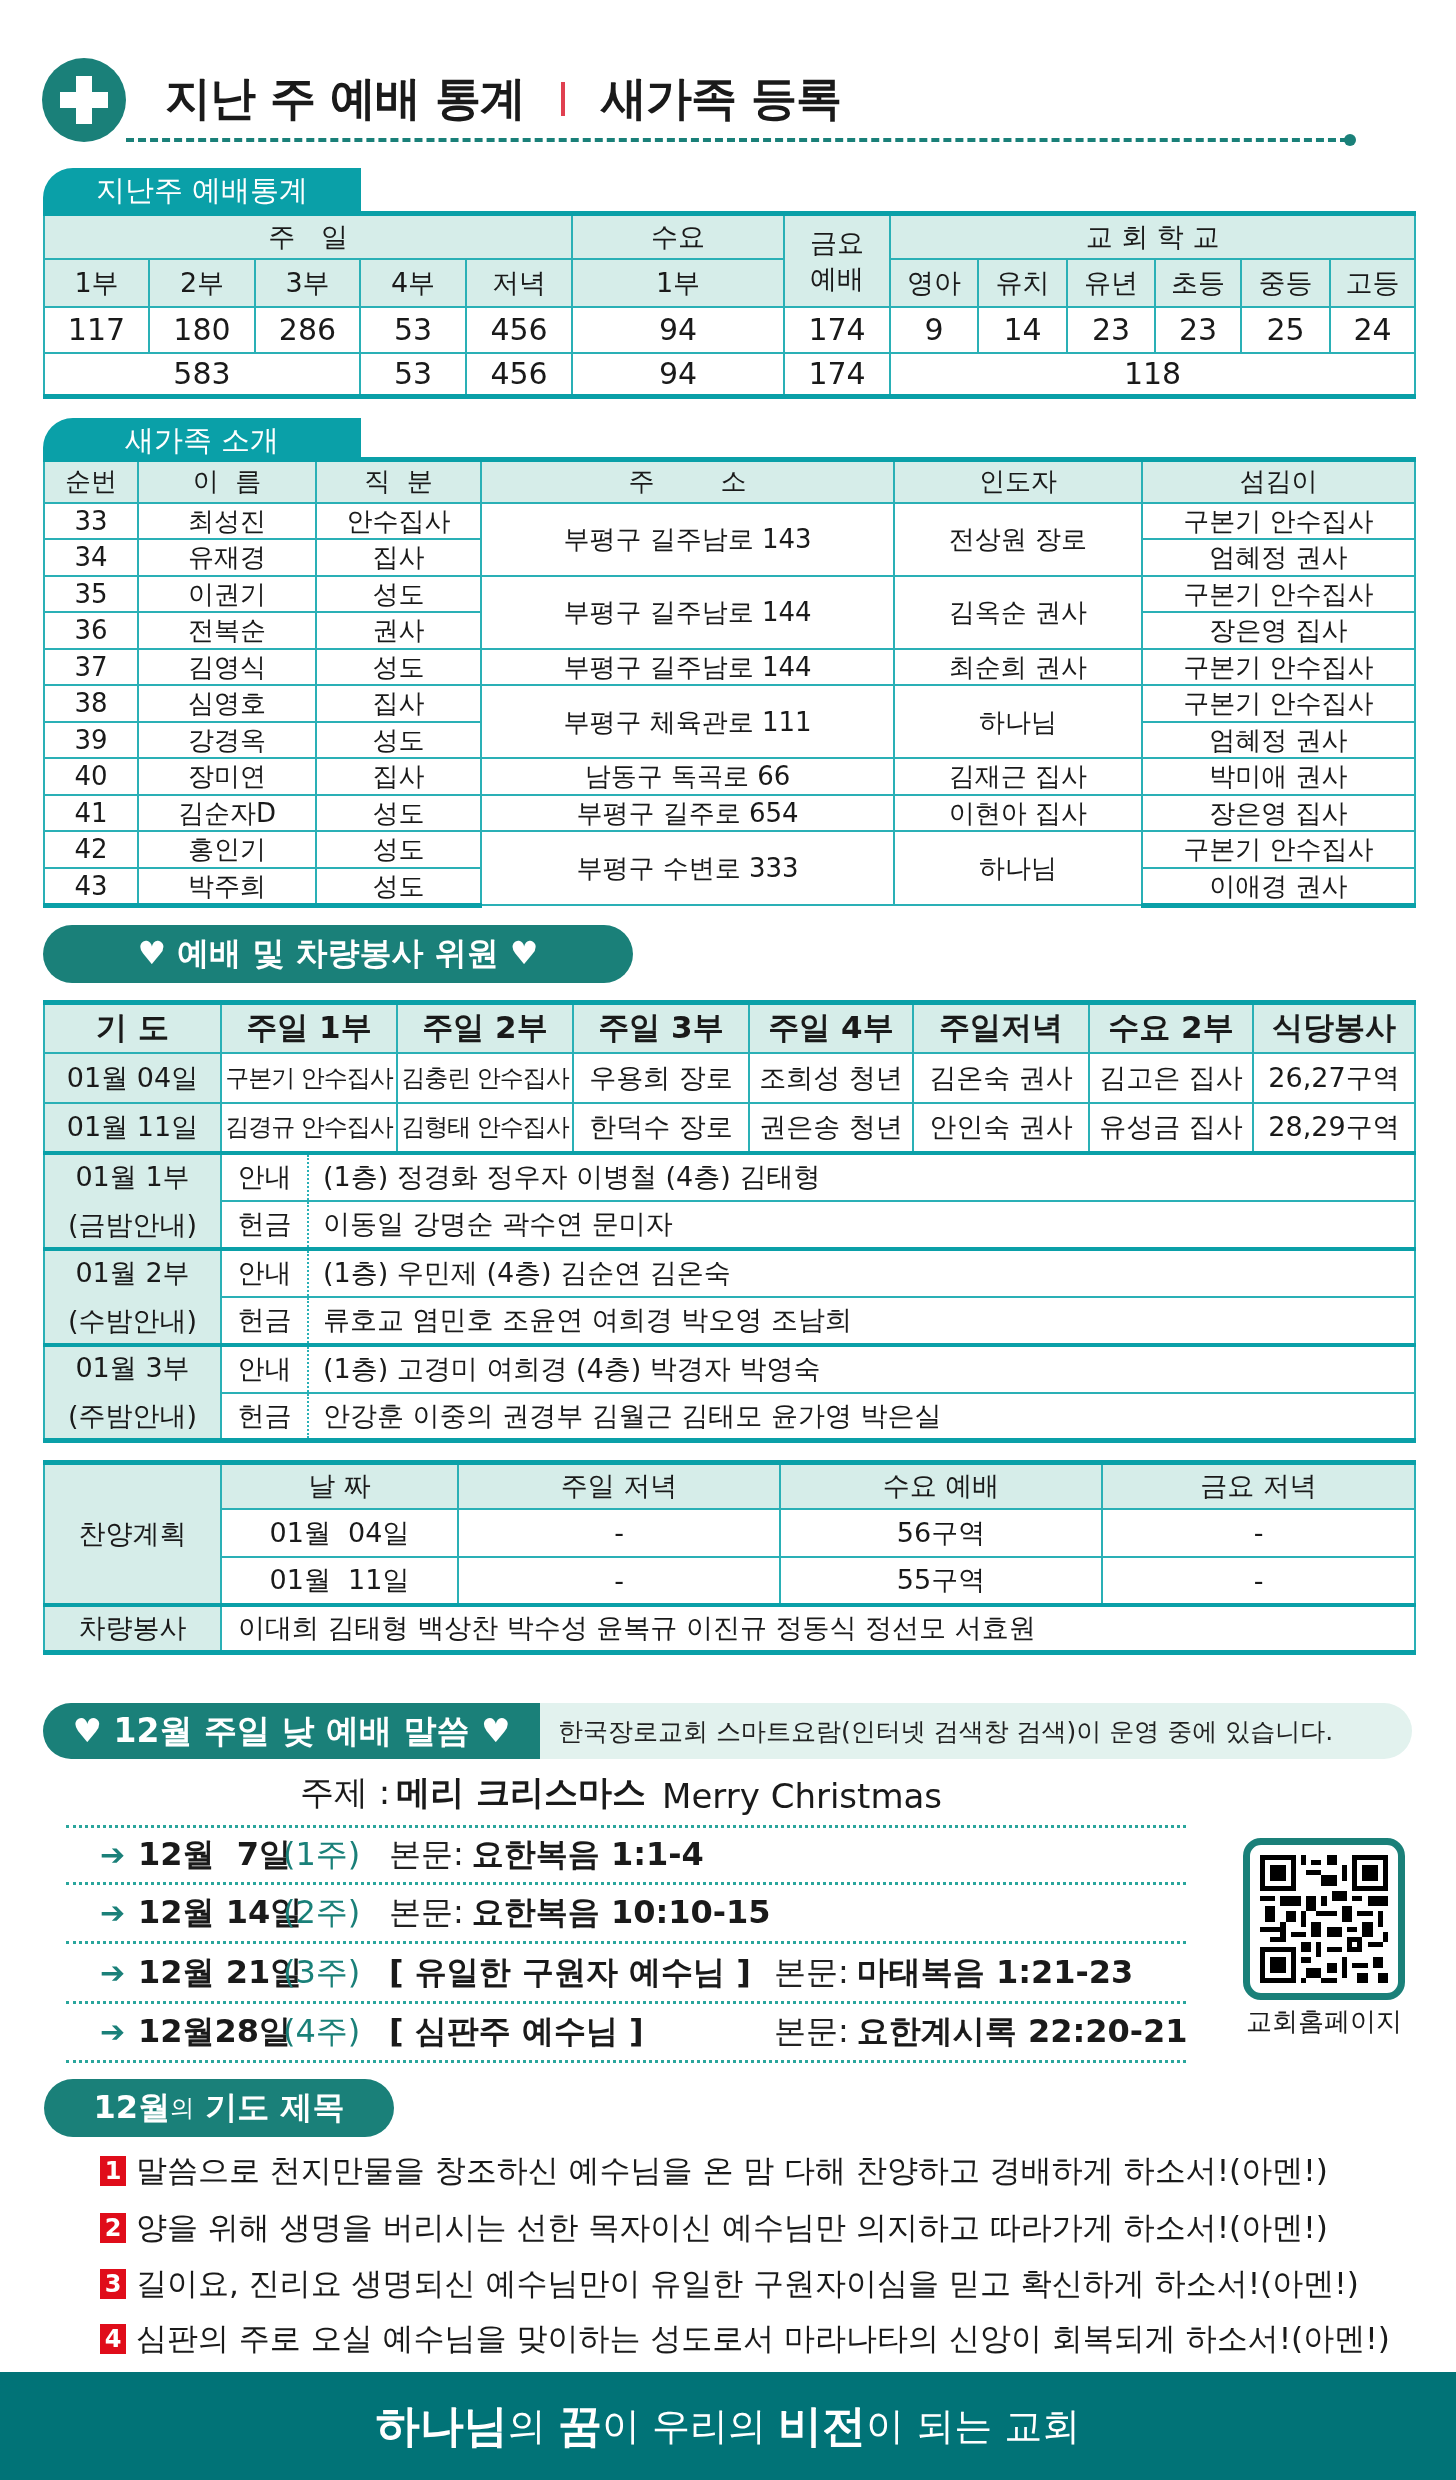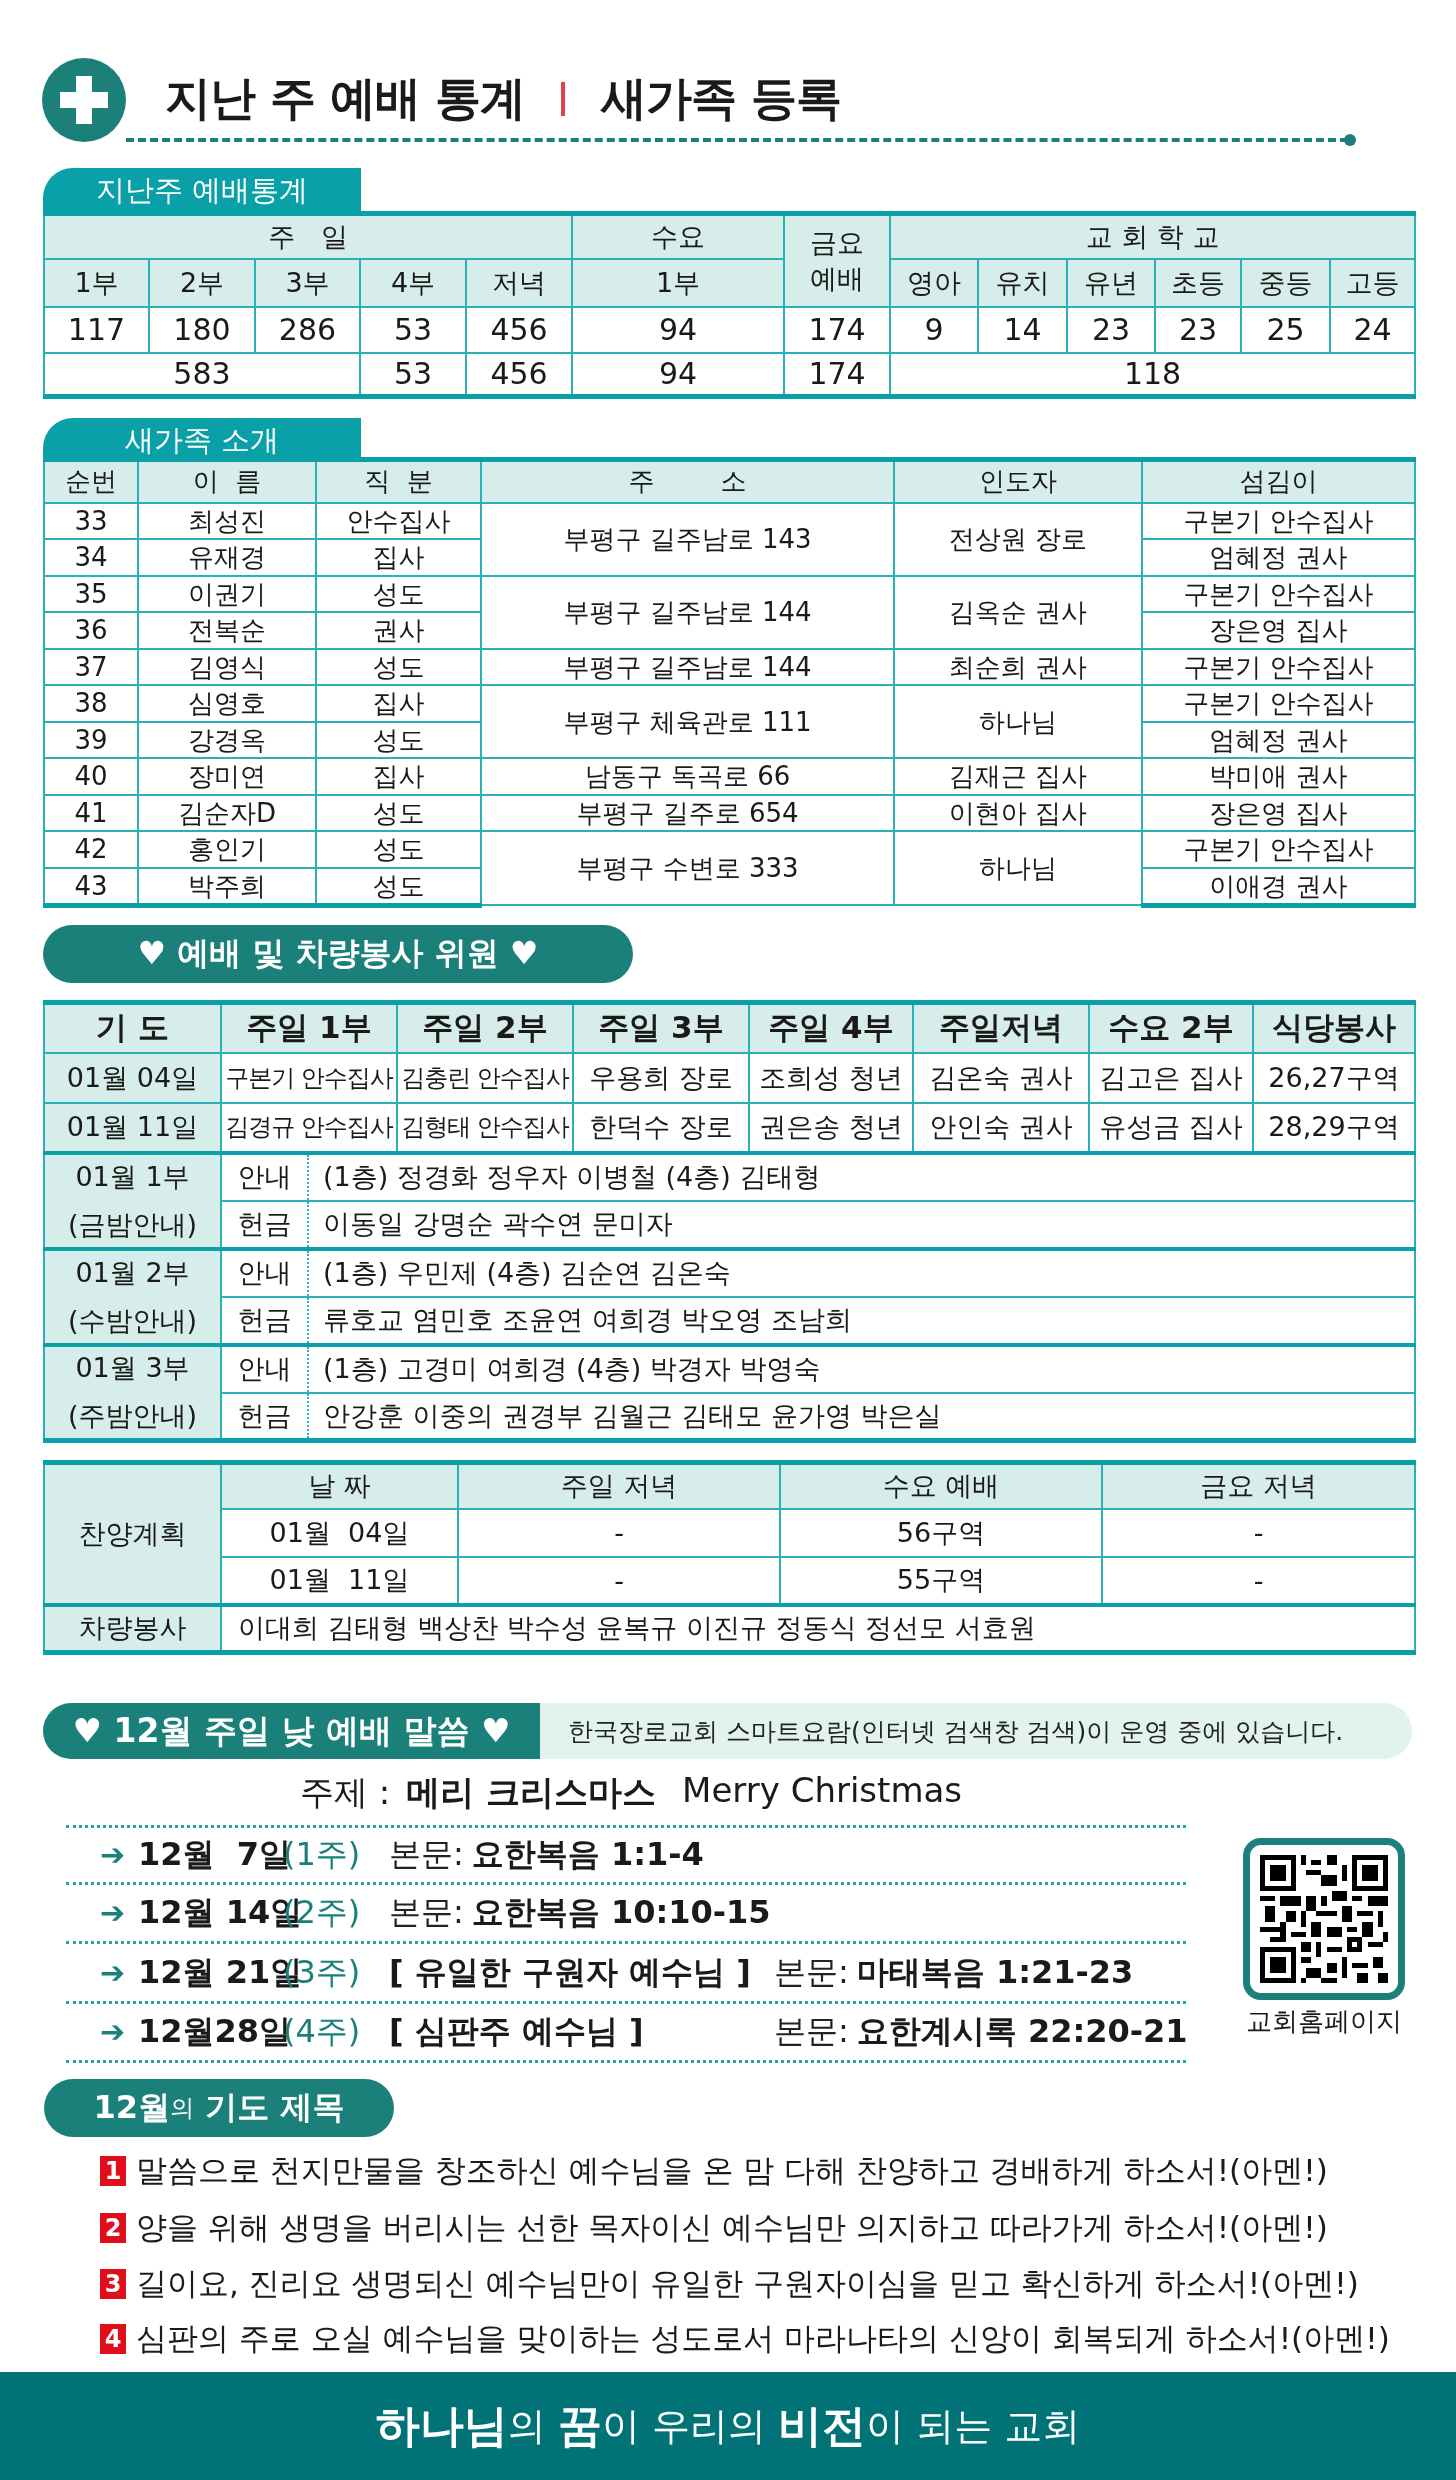--- a/index.html
+++ b/index.html
@@ -31,22 +31,22 @@
   .serve td{height:50px}
   .serve td.sm{font-size:24px;letter-spacing:-1px}
   .serve td.names{text-align:left;padding-left:14px;border-left:2px dotted #2ab0b6}
   .serve td.role{border-right:none}
   .serve .guide td{height:48px}
   .praise{left:43px;top:1460px;width:1371px;font-size:27px}
   .praise th{height:46px}
   .praise td{height:48px}
   .praise td.names{text-align:left;padding-left:16px}
   .pill{border-radius:40px;background:#1a8079;color:#fff;font-weight:bold;display:flex;align-items:center;justify-content:center}
-  .note-pill{left:540px;top:1703px;width:872px;height:56px;background:#e2f2ee;border-radius:0 30px 30px 0;display:flex;align-items:center;padding-left:28px;font-size:25px;color:#222}
-  .theme{left:300px;top:1770px;font-size:34px;display:flex;align-items:flex-start;gap:16px}
+  .note-pill{left:540px;top:1703px;width:872px;height:56px;background:#e2f2ee;border-radius:0 30px 30px 0;display:flex;align-items:center;padding-left:18px;font-size:25px;color:#222}
+  .theme{left:300px;top:1770px;font-size:34px;display:flex;align-items:flex-end;gap:6px}
   .theme .k{font-weight:bold}
   .sermon-line{left:66px;width:1120px;border-top:3px dotted #2aa59c}
   .sermon-row{left:100px;height:55px;width:1090px;font-size:32px;display:flex;align-items:center}
   .sermon-row .arrow{width:38px;color:#1a8079;font-size:30px;font-weight:bold}
   .sermon-row .date{width:145px;font-weight:bold;white-space:pre}
   .sermon-row .wk{width:106px;color:#1a8079}
   .sermon-row .title{width:385px;font-weight:bold}
   .sermon-row .lbl{color:#222}
   .sermon-row .ref{font-weight:bold;margin-left:8px}
   .qr{left:1243px;top:1838px;width:162px;height:162px;border:7px solid #1a8079;border-radius:18px;background:#fff;padding:10px}

